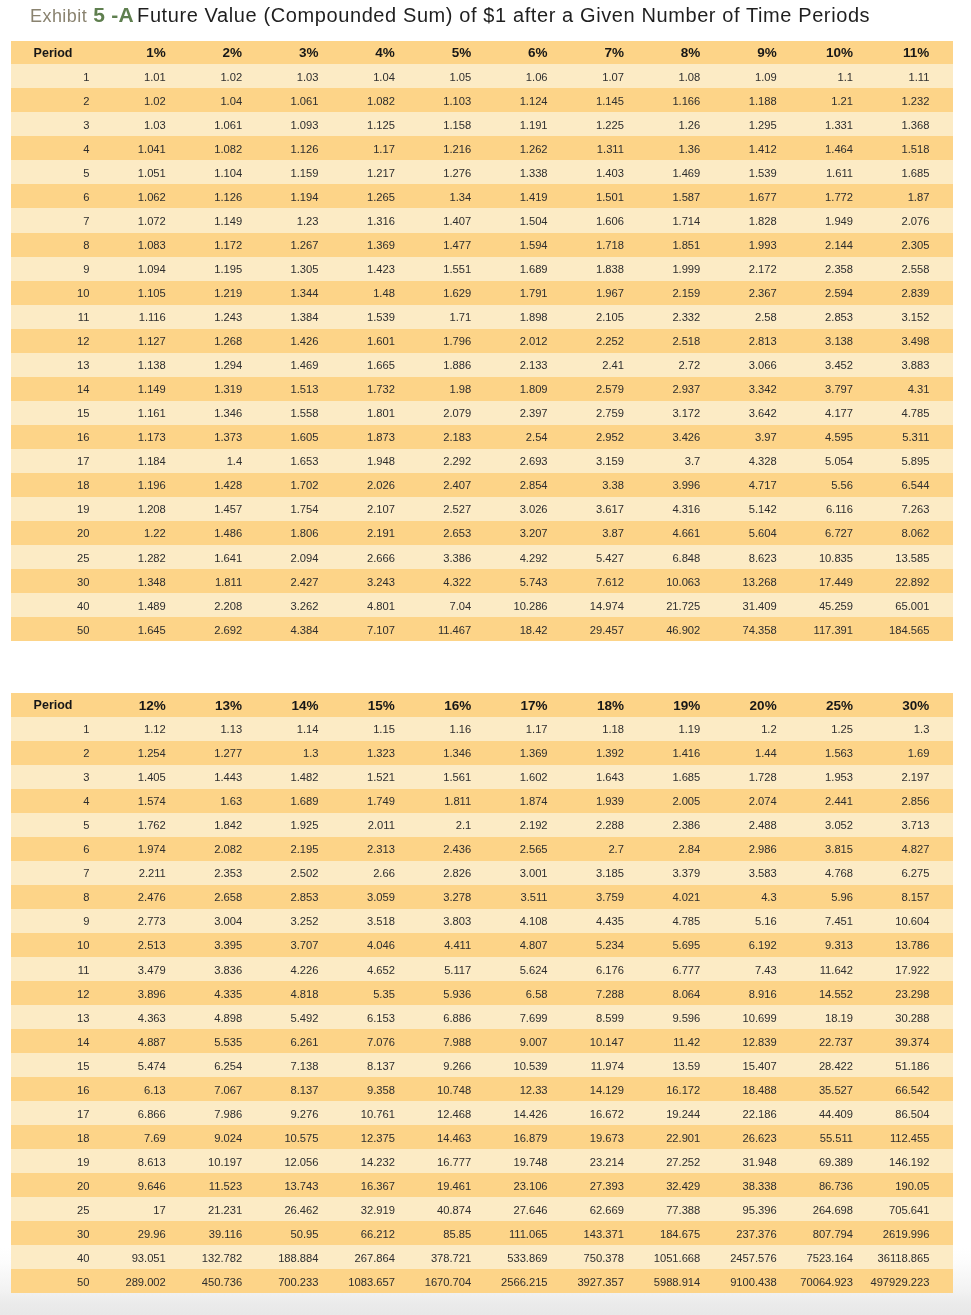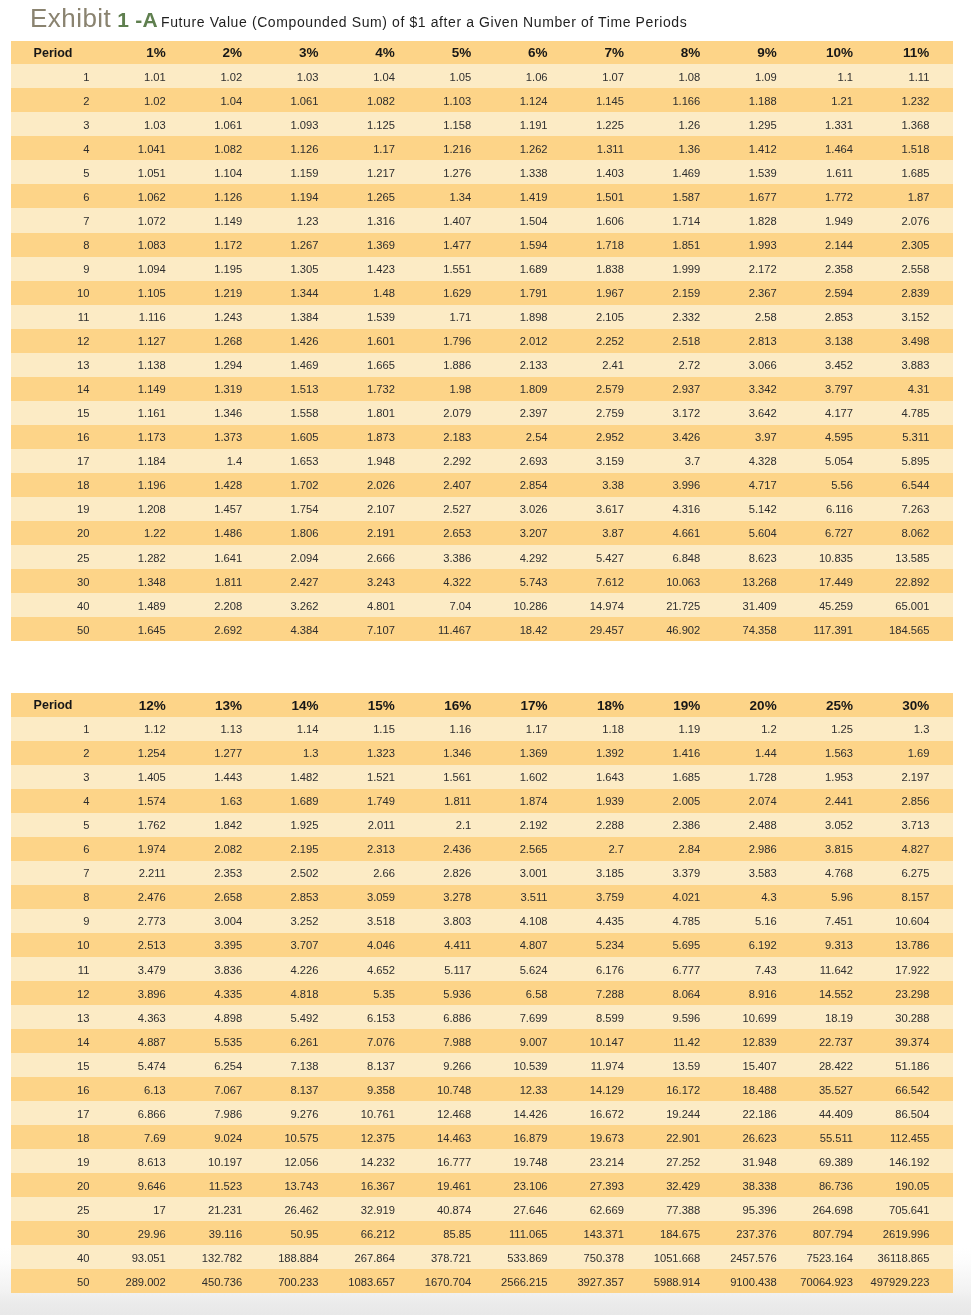--- a/index.html
+++ b/index.html
@@ -12,23 +12,23 @@
   }
   .page { position: relative; width: 971px; height: 1315px; overflow: hidden; }
   .page-bg {
     position:absolute; left:0; top:0; width: 971px; height: 1315px; z-index: 0;
     background: linear-gradient(to bottom,
       #ffffff 0px, #ffffff 1248px, #fcfcfc 1263px,
       #f2f2f2 1291px, #ebebeb 1303px, #e8e8e8 1315px);
   }
   .title-bar { z-index: 3; position: absolute; left: 0; top: 0; width: 971px; height: 36px; }
   .title-inner { position: absolute; left: 30px; top: 3px; white-space: nowrap; }
-  .t-prefix { font-size: 26px; letter-spacing: 0.45px; color: var(--title-prefix, #8a8370); font-weight: 400; }
+  .t-prefix { font-size: 18px; letter-spacing: 0.45px; color: var(--title-prefix, #8a8370); font-weight: 400; }
   .t-number { font-size: 21px; letter-spacing: 0.3px; color: var(--title-number, #5f7f4f); font-weight: 700; margin-left: 6px; }
-  .t-sub { font-size: 14px; letter-spacing: 0.6px; color: var(--title-subtitle, #1f1f1f); font-weight: 400; margin-left: 3px; }
+  .t-sub { font-size: 20px; letter-spacing: 0.6px; color: var(--title-subtitle, #1f1f1f); font-weight: 400; margin-left: 3px; }
 
   table.exh {
     z-index: 2; position: absolute; left: 11px;
     border-collapse: collapse; table-layout: fixed;
     width: 804px;
     font-size: 11.2px; letter-spacing: -0.02px;
     color: var(--cell-text, #2e2e2e);
   }
   table.exh col.c-period { width: 102px; }
   table.exh col.c-val { width: 76.37px; }
@@ -50,21 +50,21 @@
   #tbl2 { top: 692.8px; }
 </style>
 </head>
 <body>
 
 <div class="page">
 
   <div class="page-bg"></div>
 
   <div class="title-bar">
-    <div class="title-inner"><span class="t-prefix">Exhibit</span><span class="t-number">1 -A</span><span class="t-sub">Future Value (Compounded Sum) of $1 after a Given Number of Time Periods</span></div>
+    <div class="title-inner"><span class="t-prefix">Exhibit</span><span class="t-number">5 -A</span><span class="t-sub">Future Value (Compounded Sum) of $1 after a Given Number of Time Periods</span></div>
   </div>
 
   <table class="exh" id="tbl1">
       <colgroup>
         <col class="c-period">
         <col class="c-val">
         <col class="c-val">
         <col class="c-val">
         <col class="c-val">
         <col class="c-val">

